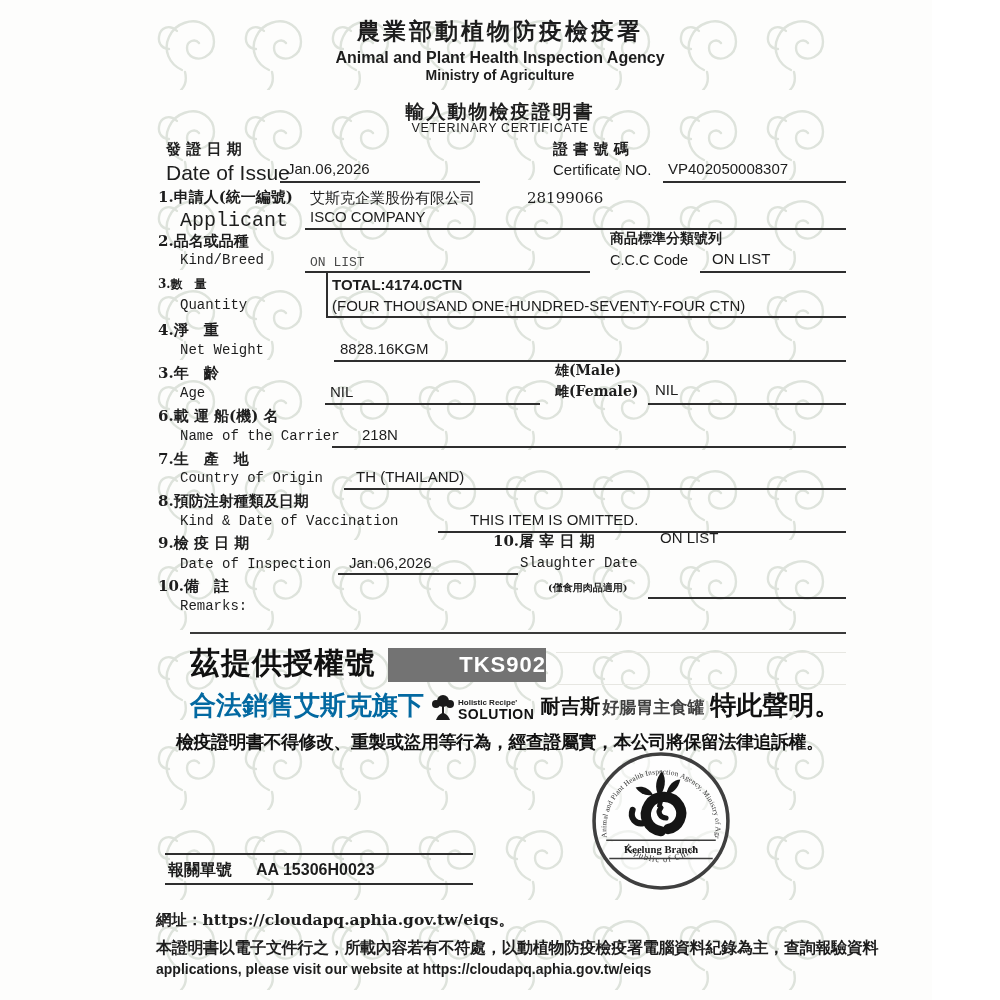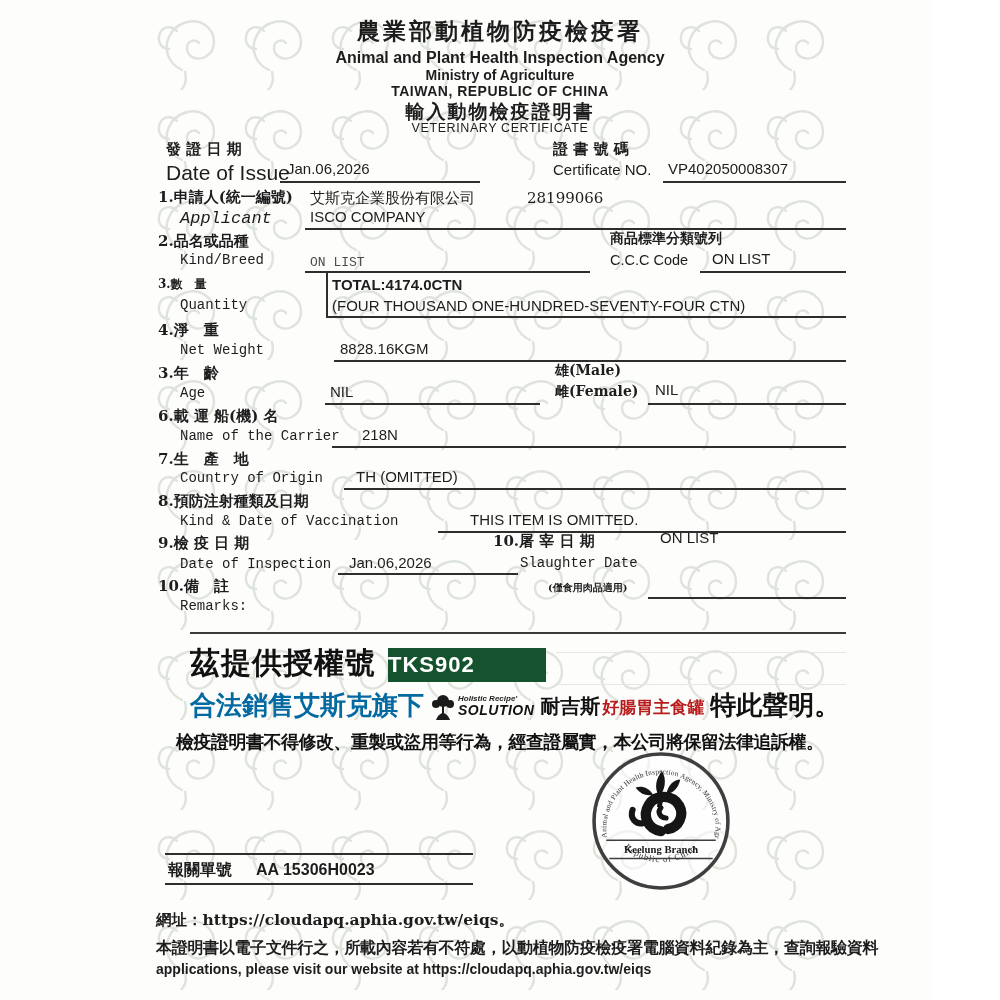--- a/index.html
+++ b/index.html
@@ -6,25 +6,25 @@
   #page{position:relative;width:932px;height:1000px;background:#fdfdfc;overflow:hidden;
         font-family:"Liberation Sans",sans-serif;color:#222;}
   .abs{position:absolute;white-space:nowrap;}
   .cn{font-family:"DejaVu Serif","Liberation Serif",serif;font-weight:700;color:#1d1d1d;}
   .sans{font-family:"Liberation Sans",sans-serif;color:#1d1d1d;}
   .mono{font-family:"Liberation Mono",monospace;color:#1d1d1d;}
   .uline{position:absolute;height:2px;background:#2e2e2e;}
   .fline{position:absolute;height:1px;background:#e7e7e2;}
   .vline{position:absolute;width:2px;background:#2e2e2e;}
   .hdr{left:150px;width:700px;text-align:center;}
-  .authbox{position:absolute;left:388px;top:648px;width:158px;height:34px;background:#14532d;
-           color:#fff;display:flex;align-items:center;justify-content:flex-start;
+  .authbox{position:absolute;left:388px;top:648px;width:158px;height:34px;background:#737373;
+           color:#fff;display:flex;align-items:center;justify-content:flex-end;
            font-size:22px;font-weight:700;letter-spacing:1px;}
   .stline2{position:absolute;left:190px;top:688px;display:flex;align-items:flex-end;}
-  .brand{display:flex;align-items:center;margin:0 6px 2px 6px;font-style:italic;}
+  .brand{display:flex;align-items:flex-end;margin:0 6px 2px 6px;}
   .brandtxt{display:flex;flex-direction:column;line-height:1;margin-left:2px;}
   .brand-small{font-size:8px;font-weight:700;color:#222;}
   .brand-main{font-size:14px;font-weight:900;color:#111;letter-spacing:.5px;}
   .seal-wrap{position:absolute;left:590px;top:750px;width:142px;height:142px;}
 </style>
 </head>
 <body>
 
 <div id="page">
 
@@ -37,37 +37,36 @@
           <path d="M35,72 C37,80 35,86 31,90"></path>
         </g>
       </pattern>
     </defs>
     <rect width="700" height="1000" fill="url(#wm)"></rect>
   </svg>
 
   <div class="abs hdr cn" style="top:16px;font-size:23px;letter-spacing:3px;">農業部動植物防疫檢疫署</div>
   <div class="abs hdr sans" style="top:49px;font-size:16px;font-weight:700;">Animal and Plant Health Inspection Agency</div>
   <div class="abs hdr sans" style="top:67px;font-size:14px;font-weight:700;">Ministry of Agriculture</div>
-  <div class="abs hdr sans" style="top:83px;font-size:14px;font-weight:700;letter-spacing:.5px;">TAIWAN, REPUBLIC OF CHINA</div>
   <div class="abs hdr cn" style="top:99px;font-size:19px;letter-spacing:2px;">輸入動物檢疫證明書</div>
   <div class="abs hdr sans" style="top:121px;font-size:12.5px;font-weight:400;letter-spacing:.6px;">VETERINARY CERTIFICATE</div>
 
   <div class="abs cn" style="left:166px;top:140px;font-size:15px;">發 證 日 期</div>
   <div class="abs cn" style="left:553px;top:140px;font-size:15px;">證 書 號 碼</div>
   <div class="abs sans" style="left:166px;top:161px;font-size:21px;">Date of Issue</div>
   <div class="abs sans" style="left:287px;top:160px;font-size:15px;">Jan.06,2026</div>
   <div class="uline" style="left:280px;top:181px;width:200px;"></div>
   <div class="abs sans" style="left:553px;top:161px;font-size:15px;">Certificate NO.</div>
   <div class="abs sans" style="left:668px;top:160px;font-size:15px;">VP402050008307</div>
   <div class="uline" style="left:663px;top:181px;width:183px;"></div>
 
   <div class="abs cn" style="left:158px;top:188px;font-size:15px;">1.申請人(統一編號)</div>
   <div class="abs cn" style="left:310px;top:189px;font-size:15px;font-weight:400;">艾斯克企業股份有限公司</div>
   <div class="abs cn" style="left:527px;top:189px;font-size:15px;font-weight:400;">28199066</div>
-  <div class="abs mono" style="left:180px;top:209px;font-size:17px;font-style:italic;">Applicant</div>
+  <div class="abs mono" style="left:180px;top:209px;font-size:20px;">Applicant</div>
   <div class="abs sans" style="left:310px;top:208px;font-size:15px;">ISCO COMPANY</div>
   <div class="uline" style="left:305px;top:228px;width:541px;"></div>
 
   <div class="abs cn" style="left:158px;top:232px;font-size:15px;">2.品名或品種</div>
   <div class="abs cn" style="left:610px;top:230px;font-size:14px;">商品標準分類號列</div>
   <div class="abs mono" style="left:180px;top:252px;font-size:14px;">Kind/Breed</div>
   <div class="abs mono" style="left:310px;top:255px;font-size:13px;color:#4a4a4a;">ON LIST</div>
   <div class="uline" style="left:305px;top:271px;width:285px;"></div>
   <div class="abs sans" style="left:610px;top:252px;font-size:14.5px;">C.C.C Code</div>
   <div class="abs sans" style="left:712px;top:250px;font-size:15px;">ON LIST</div>
@@ -94,21 +93,21 @@
   <div class="abs sans" style="left:655px;top:381px;font-size:15px;">NIL</div>
   <div class="uline" style="left:648px;top:403px;width:198px;"></div>
 
   <div class="abs cn" style="left:158px;top:407px;font-size:15px;">6.載 運 船(機) 名</div>
   <div class="abs mono" style="left:180px;top:428px;font-size:14px;">Name of the Carrier</div>
   <div class="abs sans" style="left:362px;top:426px;font-size:15px;">218N</div>
   <div class="uline" style="left:332px;top:446px;width:514px;"></div>
 
   <div class="abs cn" style="left:158px;top:450px;font-size:15px;">7.生　產　地</div>
   <div class="abs mono" style="left:180px;top:470px;font-size:14px;">Country of Origin</div>
-  <div class="abs sans" style="left:356px;top:468px;font-size:15px;">TH (OMITTED)</div>
+  <div class="abs sans" style="left:356px;top:468px;font-size:15px;">TH (THAILAND)</div>
   <div class="uline" style="left:344px;top:488px;width:502px;"></div>
 
   <div class="abs cn" style="left:158px;top:492px;font-size:15px;">8.預防注射種類及日期</div>
   <div class="abs mono" style="left:180px;top:513px;font-size:14px;">Kind &amp; Date of Vaccination</div>
   <div class="abs sans" style="left:470px;top:511px;font-size:15px;">THIS ITEM IS OMITTED.</div>
   <div class="uline" style="left:438px;top:531px;width:408px;"></div>
 
   <div class="abs cn" style="left:158px;top:534px;font-size:15px;">9.檢 疫 日 期</div>
   <div class="abs cn" style="left:493px;top:532px;font-size:15px;">10.屠 宰 日 期</div>
   <div class="abs sans" style="left:660px;top:529px;font-size:15px;">ON LIST</div>
@@ -142,21 +141,21 @@
           <path d="M12,14 h2 v9 h-2 z"></path>
           <path d="M6,29 C8,24 11,22 13,22 C15,22 18,24 20,29 Z"></path>
         </g>
       </svg>
       <span class="brandtxt">
         <span class="brand-small">Holistic Recipe'</span>
         <span class="brand-main">SOLUTION</span>
       </span>
     </span>
     <span class="sans" style="font-size:20px;font-weight:900;color:#111;margin:0 2px 3px 0;">耐吉斯</span>
-    <span class="cn" style="font-size:17px;font-weight:900;color:#b91c1c;margin:0 6px 4px 0;">好腸胃主食罐</span>
+    <span class="cn" style="font-size:17px;font-weight:900;color:#404040;margin:0 6px 4px 0;">好腸胃主食罐</span>
     <span class="sans" style="font-size:26px;font-weight:900;color:#111;">特此聲明。</span>
   </div>
 
   <div class="abs sans" style="left:176px;top:730px;font-size:18px;font-weight:900;letter-spacing:-0.5px;color:#111;">檢疫證明書不得修改、重製或盜用等行為，經查證屬實，本公司將保留法律追訴權。</div>
 
   <div class="seal-wrap">
     <svg width="142" height="142" viewBox="0 0 140 140">
       <defs>
         <path id="arcTop" d="M 17,88 A 54,54 0 1 1 123,88"></path>
         <path id="arcBottom" d="M 27,88 A 52,52 0 0 0 113,88"></path>

